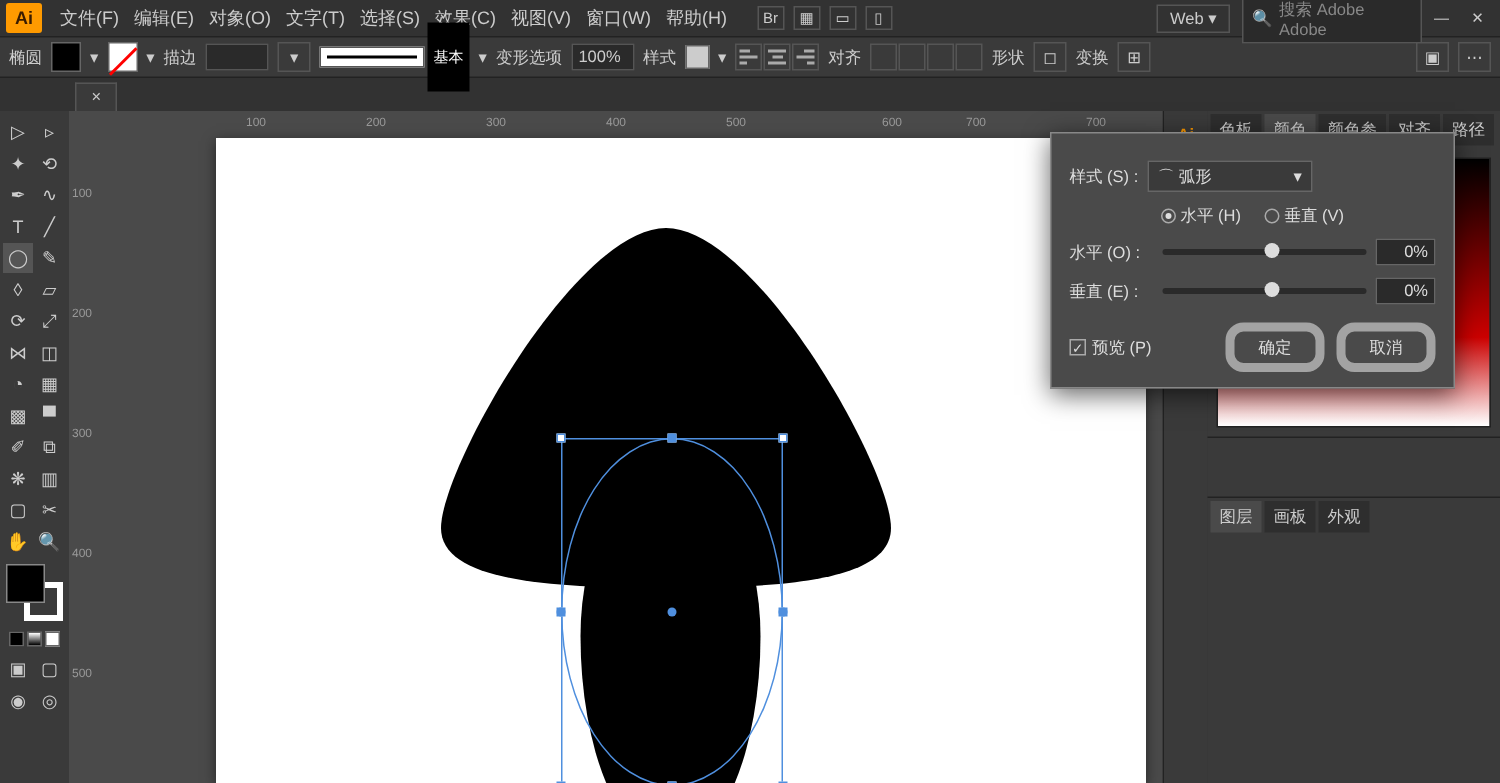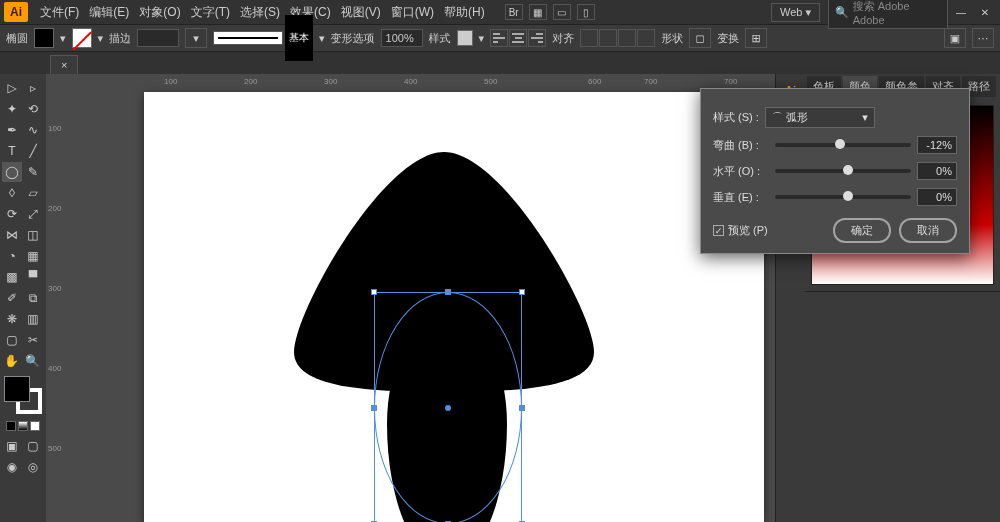--- a/index.html
+++ b/index.html
@@ -71,21 +71,21 @@
   .dlg-body { padding:10px 12px; color:#ddd; }
   .dlg-row { display:flex; align-items:center; gap:6px; margin:8px 0; }
   .dlg-select { background:#3a3a3a; border:1px solid #666; padding:2px 6px; width:110px; display:flex; align-items:center; justify-content:space-between; }
   .radio { display:inline-flex; align-items:center; gap:3px; }
   .radio-dot { width:10px; height:10px; border:1px solid #aaa; border-radius:50%; display:inline-block; position:relative; }
   .radio-dot.on::after { content:""; position:absolute; left:2px; top:2px; width:4px; height:4px; background:#ddd; border-radius:50%; }
   .slider { flex:1; height:4px; background:#2a2a2a; position:relative; border-radius:2px; }
   .slider .thumb { position:absolute; top:-4px; width:10px; height:10px; background:#ddd; border-radius:50%; }
   .val-box { background:#2a2a2a; border:1px solid #666; padding:2px 4px; width:40px; text-align:right; }
   .dlg-btns { display:flex; gap:8px; justify-content:flex-end; margin-top:12px; align-items:center; }
-  .dlg-btn { border:2px solid #a3a3a3; border-radius:12px; padding:3px 16px; cursor:pointer; }
+  .dlg-btn { border:6px solid #a3a3a3; border-radius:12px; padding:3px 16px; cursor:pointer; }
   .chk { width:11px; height:11px; border:1px solid #aaa; display:inline-flex; align-items:center; justify-content:center; font-size:9px; }
 </style>
 </head>
 <body>
 
 <div class="menubar">
   <div class="ai-logo">Ai</div>
   <div class="menu-item">文件(F)</div>
   <div class="menu-item">编辑(E)</div>
   <div class="menu-item">对象(O)</div>
@@ -295,39 +295,47 @@
   <div class="rpanel">
     <div class="panel-tabs">
       <div class="ptab">色板</div>
       <div class="ptab act">颜色</div>
       <div class="ptab">颜色参</div>
       <div class="ptab">对齐</div>
       <div class="ptab">路径</div>
     </div>
     <div class="color-strip"></div>
     <div class="panel-section" style="height:40px"></div>
+    <div class="panel-tabs panel-section">
+      <div class="ptab act">图层</div>
+      <div class="ptab">画板</div>
+      <div class="ptab">外观</div>
+    </div>
     <div style="flex:1"></div>
   </div>
 </div>
 
 <div class="dialog">
   <div class="dlg-body">
     <div class="dlg-row">
       <span>样式 (S) :</span>
       <div class="dlg-select">
         <span>⌒ <span>弧形</span></span>
         <span>▾</span>
       </div>
     </div>
-    <div class="dlg-row">
-      <span style="width:56px">弯曲 (B) :</span>
-      <div class="slider">
-          <div class="thumb" style="left:44%"></div>
-        </div>
-      <div class="val-box">-12%</div>
+    <div class="dlg-row" style="justify-content:center; gap:16px">
+      <label class="radio">
+          <span class="radio-dot on"></span>
+          <span>水平 (H)</span>
+        </label>
+      <label class="radio">
+          <span class="radio-dot"></span>
+          <span>垂直 (V)</span>
+        </label>
     </div>
     <div class="dlg-row">
       <span style="width:56px">水平 (O) :</span>
       <div class="slider">
           <div class="thumb" style="left:50%"></div>
         </div>
       <div class="val-box">0%</div>
     </div>
     <div class="dlg-row">
       <span style="width:56px">垂直 (E) :</span>

